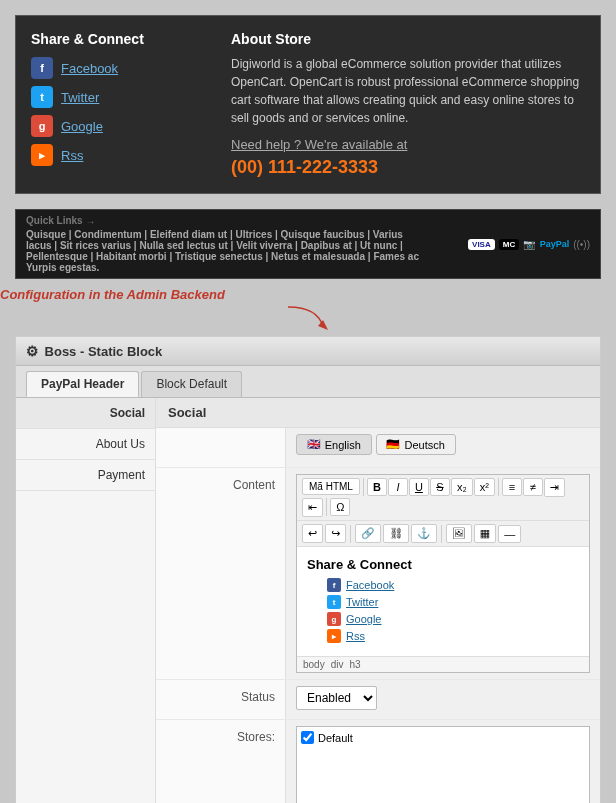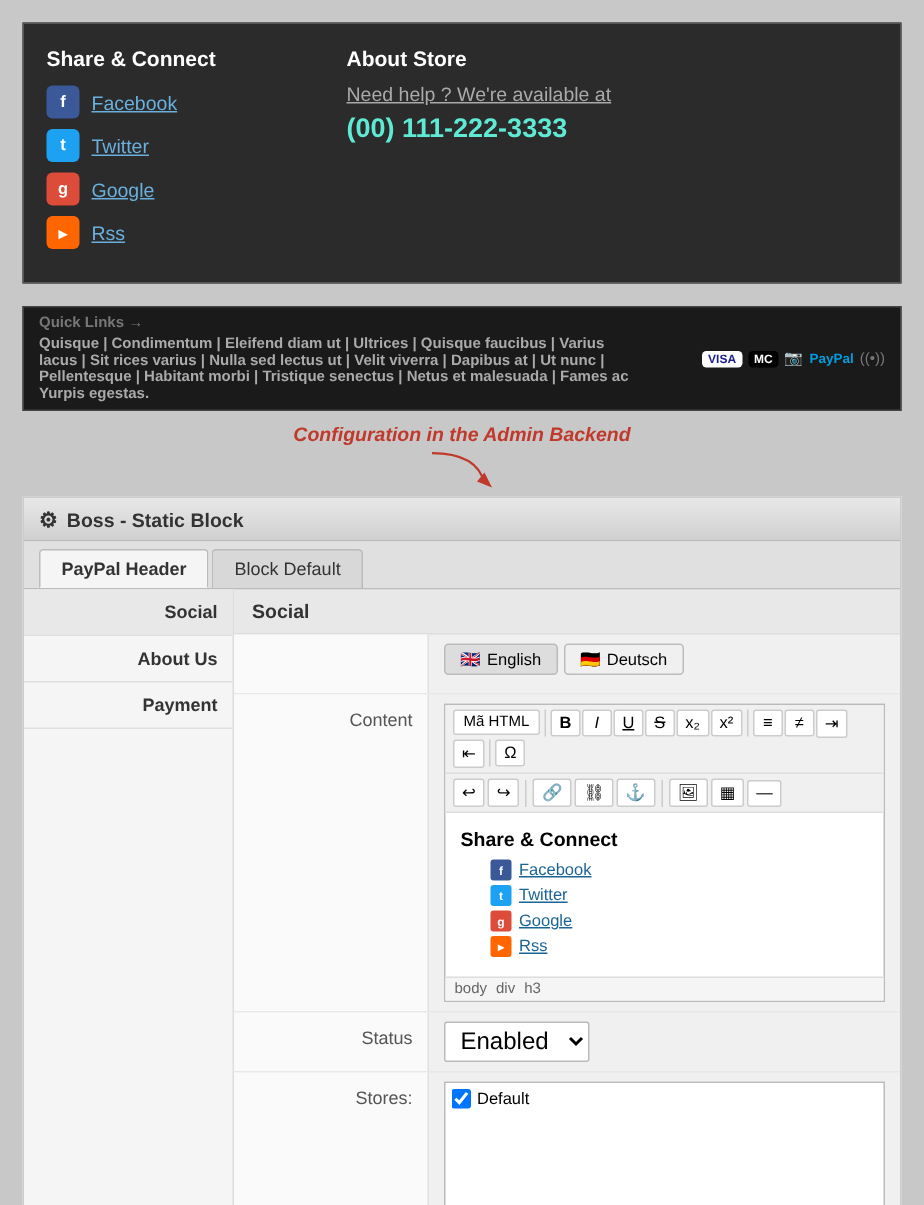--- a/index.html
+++ b/index.html
@@ -22,21 +22,21 @@
     .fb-icon { background: #3b5998; }
     .tw-icon { background: #1da1f2; }
     .gp-icon { background: #dd4b39; }
     .rss-icon { background: #f60; }
     .social-link { color: #6ab0de; text-decoration: underline; font-size: 13px; }
 
     .about-section { flex: 1; }
     .about-section h3 { color: #fff; font-size: 14px; margin-bottom: 8px; }
     .about-section p { color: #ccc; font-size: 12px; line-height: 1.5; margin-bottom: 10px; }
     .help-text { color: #aaa; font-size: 13px; text-decoration: underline; }
-    .phone { color: #5eead4; font-size: 18px; font-weight: bold; margin-top: 5px; }
+    .phone { color: #f97316; font-size: 18px; font-weight: bold; margin-top: 5px; }
 
     
     .quicklinks-bar {
       background: #1a1a1a;
       border: 1px solid #444;
       margin: 0 15px;
       padding: 5px 10px;
       display: flex;
       align-items: center;
       justify-content: space-between;
@@ -44,21 +44,20 @@
     .quicklinks-left { display: flex; align-items: center; gap: 3px; font-size: 10px; color: #aaa; flex-wrap: wrap; max-width: 400px; font-weight: bold; }
     .quicklinks-label { color: #777; white-space: nowrap; margin-right: 4px; }
     .payment-icons { display: flex; align-items: center; gap: 4px; }
     .payment-badge { background: #fff; border-radius: 3px; padding: 1px 4px; font-size: 8px; font-weight: bold; color: #1a1e8f; }
     .mc-badge { background: #000000; color: #fff; border-radius: 3px; padding: 1px 4px; font-size: 8px; font-weight: bold; }
     .paypal-badge { color: #009cde; font-size: 9px; font-weight: bold; }
     .nfc-badge { color: #777; font-size: 10px; }
 
     
     .arrow-area {
-      text-align: center;
       padding: 8px 0 4px 0;
       position: relative;
     }
     .arrow-label { color: #c0392b; font-style: italic; font-weight: bold; font-size: 13px; }
     .arrow-svg { display: block; margin: 0 auto; }
 
     
     .admin-panel {
       background: #f0f0f0;
       border: 1px solid #ccc;
@@ -109,21 +108,20 @@
       background: #f5f5f5;
       border-right: 1px solid #ddd;
     }
     .sidebar-item {
       padding: 8px 10px;
       border-bottom: 1px solid #e0e0e0;
       text-align: right;
       font-size: 12px;
       color: #333;
       cursor: pointer;
-      font-weight: bold;
     }
     .sidebar-item.active { background: #e8e8e8; font-weight: bold; }
 
     .admin-main { flex: 1; padding: 0; }
 
     
     .section-heading {
       background: #e8e8e8;
       border-bottom: 1px solid #ddd;
       padding: 7px 12px;
@@ -219,21 +217,21 @@
       font-size: 10px;
       color: #666;
       display: flex;
       gap: 6px;
     }
 
     
     .status-select {
       padding: 3px 6px;
       border: 1px solid #bbb;
-      font-size: 16px;
+      font-size: 12px;
       background: #fff;
       border-radius: 2px;
     }
     .stores-inner {
       border: 1px solid #bbb;
       background: #fff;
       padding: 4px;
       height: 84px;
       overflow-y: auto;
     }
@@ -258,20 +256,21 @@
       <span class="social-icon gp-icon">g</span>
       <span class="social-link">Google</span>
     </div>
     <div class="social-item">
       <span class="social-icon rss-icon">▸</span>
       <span class="social-link">Rss</span>
     </div>
   </div>
   <div class="about-section">
     <h3>About Store</h3>
+    <p>Digiworld is a global eCommerce solution provider that utilizes OpenCart. OpenCart is robust professional eCommerce shopping cart software that allows creating quick and easy online stores to sell goods and or services online.</p>
     <div class="help-text">Need help ? We're available at</div>
     <div class="phone">(00) 111-222-3333</div>
   </div>
 </div>
 
 <div class="quicklinks-bar">
   <div class="quicklinks-left">
     <span class="quicklinks-label">Quick Links →</span>
     <span style="color:#aaa;font-size:10px;">Quisque | Condimentum | Eleifend diam ut | Ultrices | Quisque faucibus | Varius lacus | Sit rices varius | Nulla sed lectus ut | Velit viverra | Dapibus at | Ut nunc | Pellentesque | Habitant morbi | Tristique senectus | Netus et malesuada | Fames ac Yurpis egestas.</span>
   </div>

